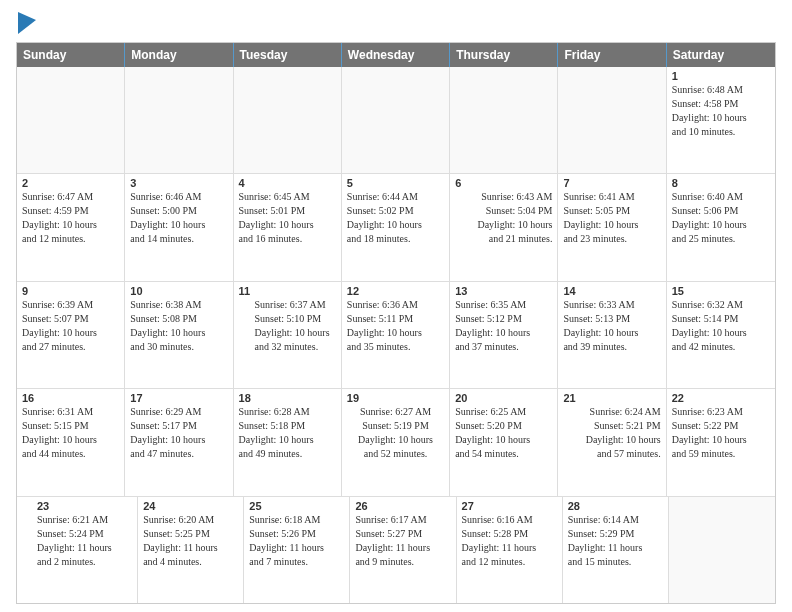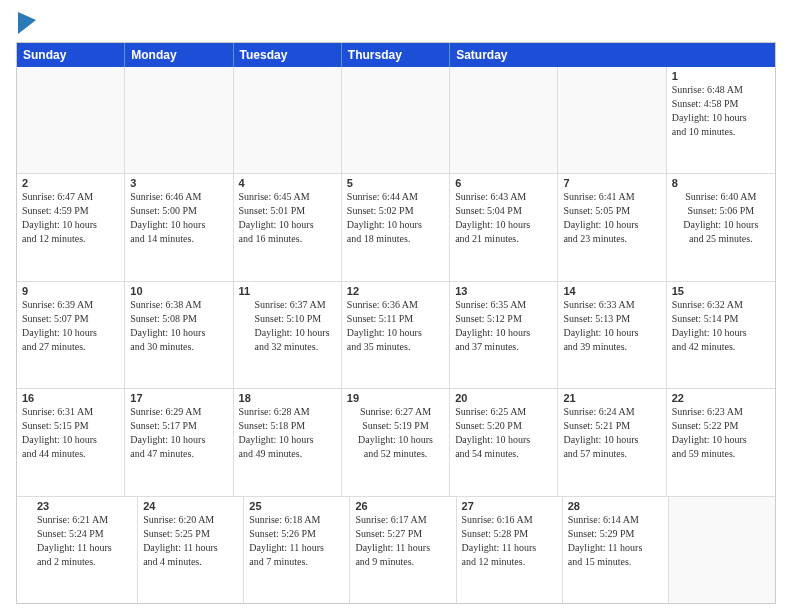--- a/index.html
+++ b/index.html
@@ -57,21 +57,21 @@
     }
     .calendar {
       flex: 1;
       display: flex;
       flex-direction: column;
       border: 1px solid #ccc;
     }
     .cal-header {
       display: grid;
       grid-template-columns: repeat(7, 1fr);
-      background: #1d4ed8;
+      background: #737373;
     }
     .cal-header-cell {
       color: #fff;
       font-size: 12px;
       font-weight: bold;
       padding: 5px 6px;
       text-align: left;
       border-right: 1px solid #5599cc;
     }
     .cal-header-cell:last-child { border-right: none; }
@@ -129,21 +129,23 @@
       <div class="month-title"></div>
       <div class="location"></div>
     </div>
   </div>
 
   <div class="calendar">
     <div class="cal-header">
     <div class="cal-header-cell">Sunday</div>
         <div class="cal-header-cell">Monday</div>
         <div class="cal-header-cell">Tuesday</div>
+        <div class="cal-header-cell">Wednesday</div>
         <div class="cal-header-cell">Thursday</div>
+        <div class="cal-header-cell">Friday</div>
         <div class="cal-header-cell">Saturday</div>
       </div>
     <div class="cal-body">
     <div class="cal-row">
           <div class="cal-cell empty"></div>
           <div class="cal-cell empty"></div>
           <div class="cal-cell empty"></div>
           <div class="cal-cell empty"></div>
           <div class="cal-cell empty"></div>
           <div class="cal-cell empty"></div>
@@ -179,35 +181,35 @@
           </div>
           <div class="cal-cell">
             <span class="day-num">5</span>
             <div class="cell-info" style="white-space: pre-line;">Sunrise: 6:44 AM
 Sunset: 5:02 PM
 Daylight: 10 hours
 and 18 minutes.</div>
           </div>
           <div class="cal-cell">
             <span class="day-num">6</span>
-            <div class="cell-info" style="white-space: pre-line;">Sunrise: 6:43 AM
+            <div class="cell-info" style="white-space: pre-line; text-align: right;">Sunrise: 6:43 AM
 Sunset: 5:04 PM
 Daylight: 10 hours
 and 21 minutes.</div>
           </div>
           <div class="cal-cell">
             <span class="day-num">7</span>
             <div class="cell-info" style="white-space: pre-line;">Sunrise: 6:41 AM
 Sunset: 5:05 PM
 Daylight: 10 hours
 and 23 minutes.</div>
           </div>
           <div class="cal-cell">
             <span class="day-num">8</span>
-            <div class="cell-info" style="white-space: pre-line; text-align: center;">Sunrise: 6:40 AM
+            <div class="cell-info" style="white-space: pre-line;">Sunrise: 6:40 AM
 Sunset: 5:06 PM
 Daylight: 10 hours
 and 25 minutes.</div>
           </div>
         </div>
         <div class="cal-row">
           <div class="cal-cell">
             <span class="day-num">9</span>
             <div class="cell-info" style="white-space: pre-line;">Sunrise: 6:39 AM
 Sunset: 5:07 PM
@@ -288,21 +290,21 @@
           </div>
           <div class="cal-cell">
             <span class="day-num">20</span>
             <div class="cell-info" style="white-space: pre-line;">Sunrise: 6:25 AM
 Sunset: 5:20 PM
 Daylight: 10 hours
 and 54 minutes.</div>
           </div>
           <div class="cal-cell">
             <span class="day-num">21</span>
-            <div class="cell-info" style="white-space: pre-line;">Sunrise: 6:24 AM
+            <div class="cell-info" style="white-space: pre-line; text-align: right;">Sunrise: 6:24 AM
 Sunset: 5:21 PM
 Daylight: 10 hours
 and 57 minutes.</div>
           </div>
           <div class="cal-cell">
             <span class="day-num">22</span>
             <div class="cell-info" style="white-space: pre-line;">Sunrise: 6:23 AM
 Sunset: 5:22 PM
 Daylight: 10 hours
 and 59 minutes.</div>

